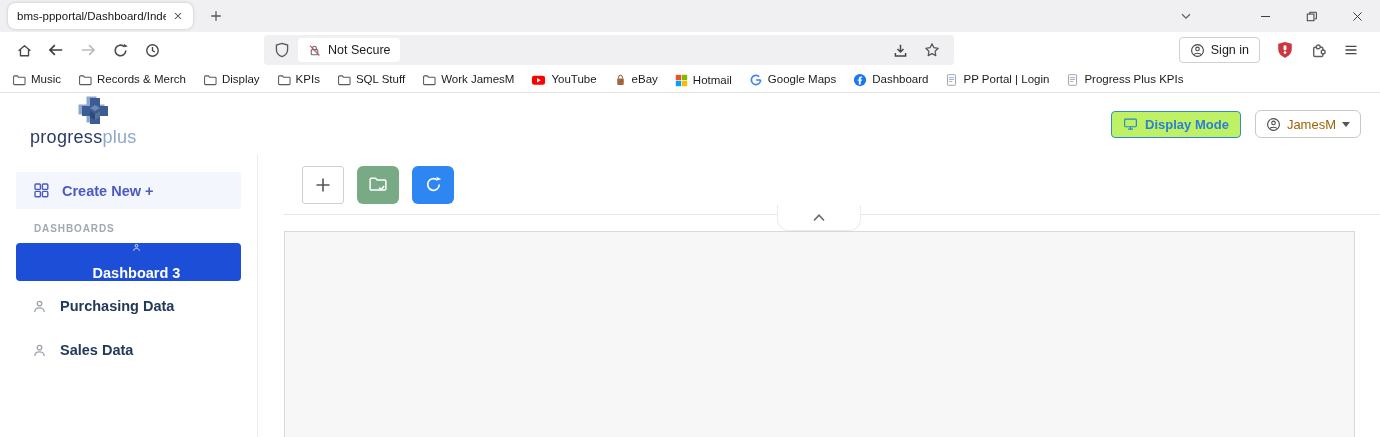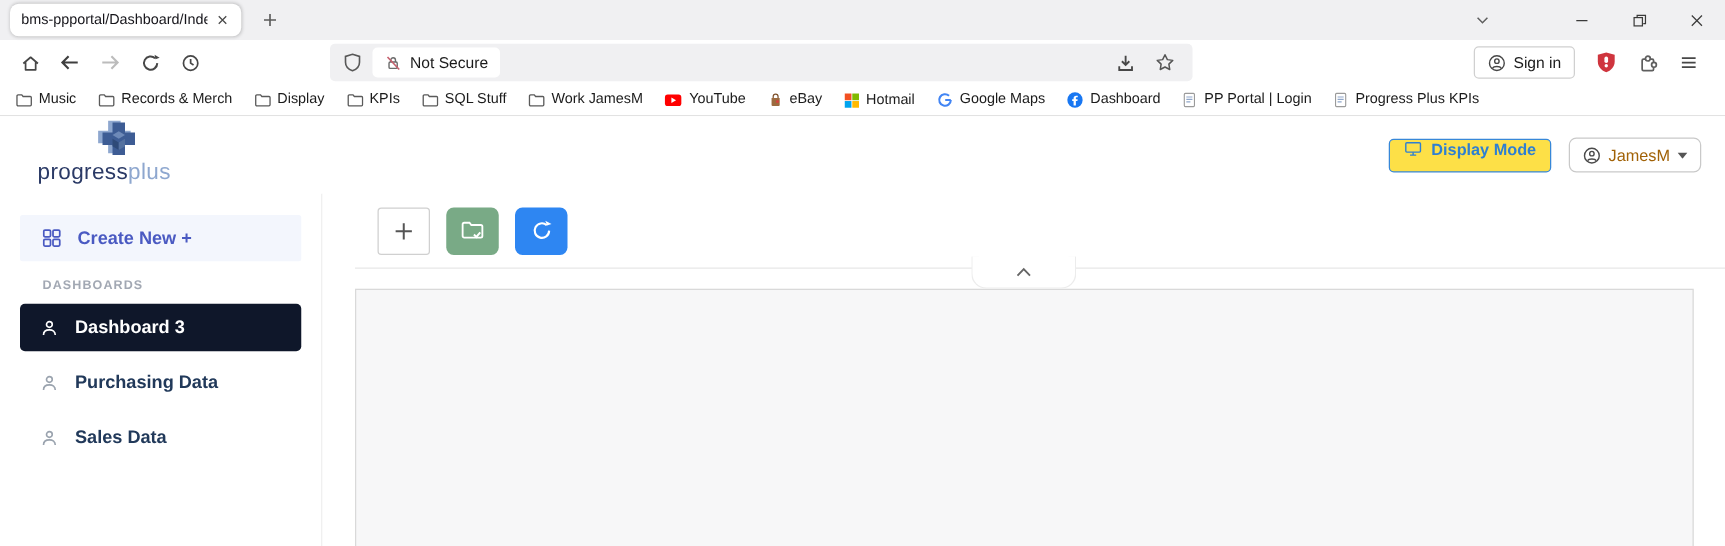--- a/index.html
+++ b/index.html
@@ -36,35 +36,35 @@
     display:flex; align-items:center; padding-left:12px; gap:17px; font-size:11.5px; color:#1b1b1b; }
   .bm { display:flex; align-items:flex-start; gap:5px; white-space:nowrap; }
 
   
   .appheader { height:62px; background:#fff; display:flex; align-items:center; padding:0 19px 0 20px; }
   .logo { position:relative; width:125px; height:58px; margin-left:10px; }
   .logo-cube { position:absolute; top:1px; left:42px; }
   .logo-text { position:absolute; bottom:5px; left:0; font-size:18px; font-weight:normal; letter-spacing:.3px; }
   .logo-p1 { color:#2b3a66; } .logo-p2 { color:#8ea7cf; }
   .hdr-right { margin-left:auto; display:flex; align-items:center; gap:14px; }
-  .btn-display { border:1px solid #3787d8; color:#2e7fd2; background:#fde047; border-radius:4px;
-    height:27px; display:flex; gap:7px; padding:0 11px; font-size:13px; font-weight:bold; }
+  .btn-display { border:1px solid #3787d8; color:#2e7fd2; background:#bef264; border-radius:4px;
+    height:27px; display:flex; align-items:center; gap:7px; padding:0 11px; font-size:13px; font-weight:bold; }
   .btn-user { border:1px solid #c9c9c9; color:#a16207; background:#fff; border-radius:6px;
     height:28px; display:flex; align-items:center; gap:6px; padding:0 10px; font-size:13px; }
 
   
   .content { position:relative; display:flex; height:282px; background:#fff; }
   .sidebar { width:258px; background:#fff; border-right:1px solid #ececec; padding-top:17px; flex:none; }
   .create-new { margin:0 16px; height:37px; background:#f3f6fd; border-radius:2px;
     display:flex; align-items:center; gap:13px; padding-left:18px;
     color:#4a5ac2; font-size:14.5px; font-weight:bold; }
   .side-label { margin:14px 0 0 34px; font-size:10px; letter-spacing:.9px; color:#a2a8b3; font-weight:bold; }
   .side-item { margin:6px 16px 0; height:38px; border-radius:4px; display:flex; align-items:center;
     gap:13px; padding-left:16px; color:#21395a; font-size:14.5px; font-weight:bold; }
-  .side-item.active { margin-top:9px; background:#0f172a; color:#fff; }
+  .side-item.active { margin-top:9px; background:#1d4ed8; color:#fff;flex-direction:column; }
   .gutter-collapse { position:absolute; left:260px; top:255px; width:16px; height:24px;
     display:flex; align-items:center; justify-content:center; }
 
   .main { flex:1; position:relative; background:#fff; }
   .main-toolbar { margin-left:26px; height:60px; border-bottom:1px solid #e7e7e7;
     display:flex; align-items:center; gap:13px; padding-left:18px; }
   .mbtn { width:42px; height:38px; display:flex; align-items:center; justify-content:center; border:none; }
   .mbtn-add { background:#fff; border:1px solid #d0d0d0; border-radius:3px; }
   .mbtn-open { background:#79aa86; border-radius:6px; }
   .mbtn-refresh { background:#2e86f2; border-radius:6px; }

